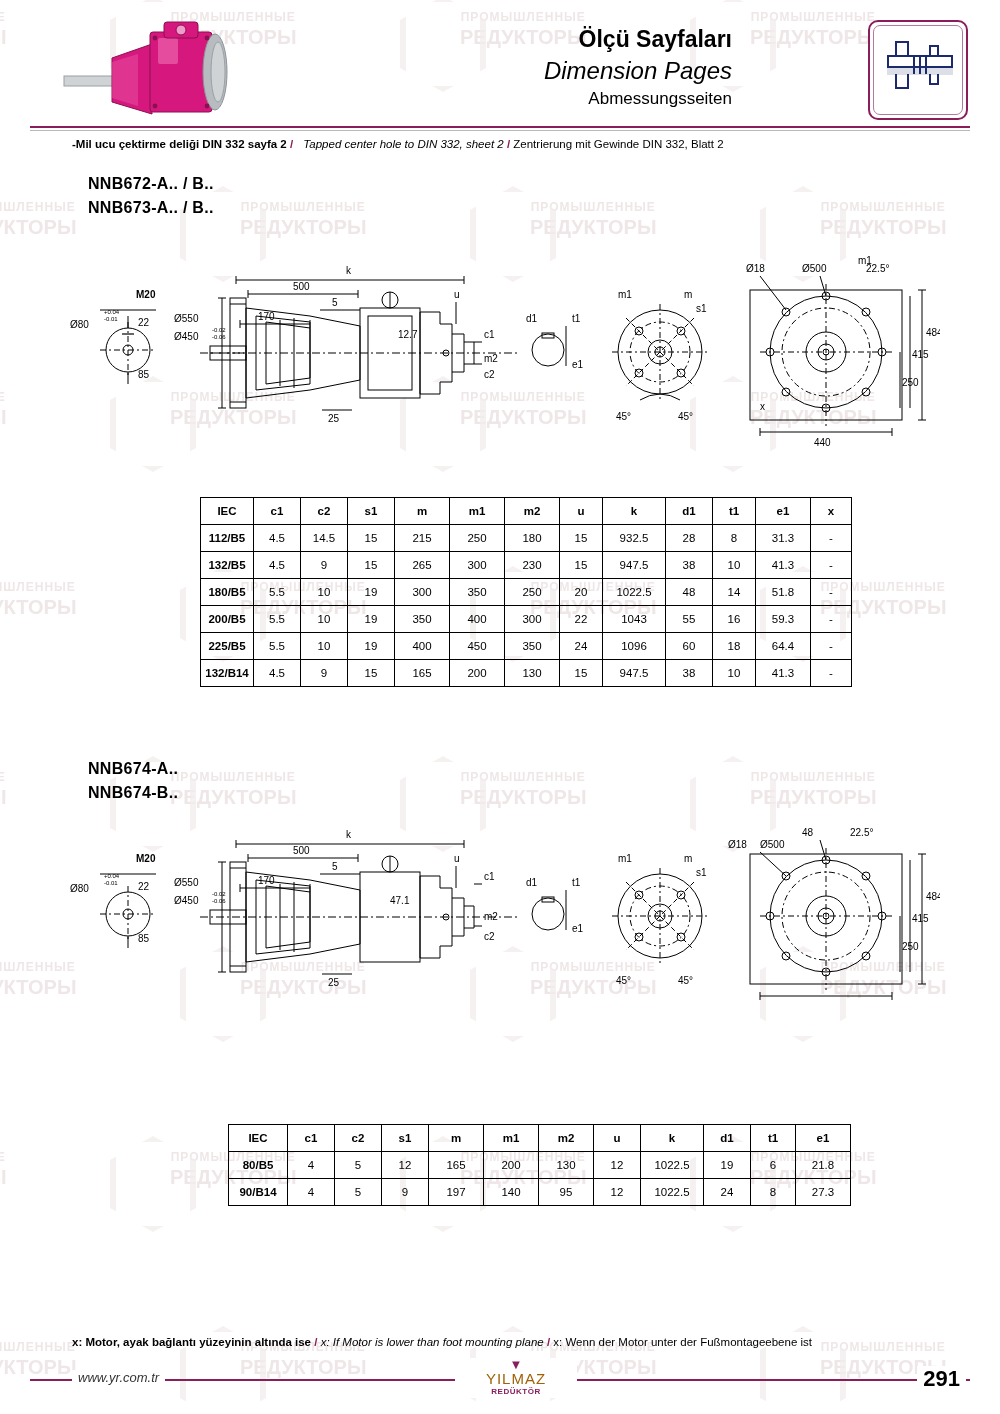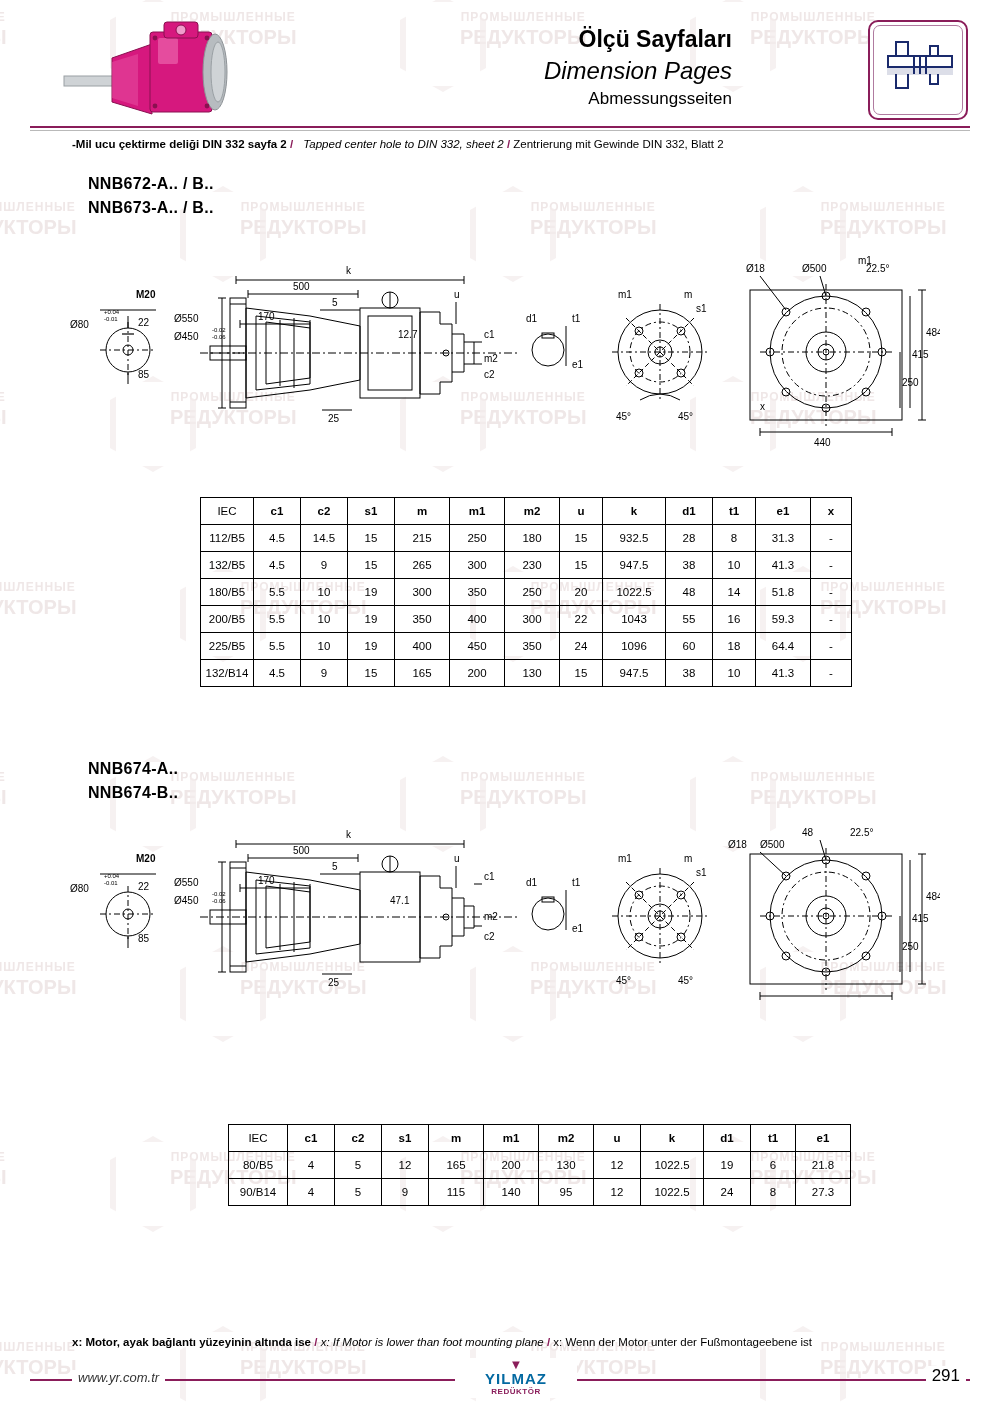--- a/index.html
+++ b/index.html
@@ -61,31 +61,31 @@
   
   table.dim{
     position:absolute;border-collapse:collapse;background:transparent;
     font-size:11.5px;
   }
   table.dim th, table.dim td{
     border:1px solid #000;text-align:center;padding:0;
     height:26px;vertical-align:middle;
   }
   table.dim th{font-weight:bold;background:transparent;}
-  table.dim td.first, table.dim th.first{font-weight:normal;margin-top:8px;}
+  table.dim td.first, table.dim th.first{font-weight:bold;margin-top:8px;}
 
   
   .foot-note{position:absolute;left:72px;top:1336px;font-size:11.5px;}
   .foot-note b{font-weight:bold;}
   .foot-note i{font-style:italic;}
   .foot-line{position:absolute;left:30px;top:1379px;width:940px;height:2px;background:#8a1d5a;}
   .site{position:absolute;left:72px;top:1370px;font-size:13px;font-style:italic;color:#333;background:#fff;padding:0 6px;}
-  .pageno{position:absolute;right:34px;top:1366px;font-size:17px;font-weight:normal;background:#fff;padding:0 6px;}
+  .pageno{position:absolute;right:34px;top:1366px;font-size:22px;font-weight:bold;background:#fff;padding:0 6px;}
   .logo{position:absolute;left:455px;top:1358px;width:110px;text-align:center;background:#fff;padding:2px 6px;}
-  .logo .lname{font-size:15px;font-weight:bold;color:#0369a1;letter-spacing:1px;}
+  .logo .lname{font-size:15px;font-weight:normal;color:#a16207;letter-spacing:1px;}
   .logo .lsub{font-size:8px;font-weight:bold;color:#8a1d5a;letter-spacing:.5px;}
   .logo .mark{font-size:13px;color:#8a1d5a;line-height:.8;}
 </style>
 </head>
 <body>
 
 <div class="page">
 
   <div class="wm" id="wm">
       <div class="w" style="left: -120px; top: 10px;">
@@ -742,21 +742,21 @@
             <td>1022.5</td>
             <td>19</td>
             <td>6</td>
             <td>21.8</td>
           </tr>
           <tr>
             <td class="first">90/B14</td>
             <td>4</td>
             <td>5</td>
             <td>9</td>
-            <td>115</td>
+            <td>197</td>
             <td>140</td>
             <td>95</td>
             <td>12</td>
             <td>1022.5</td>
             <td>24</td>
             <td>8</td>
             <td>27.3</td>
           </tr>
         </tbody>
       </table>

